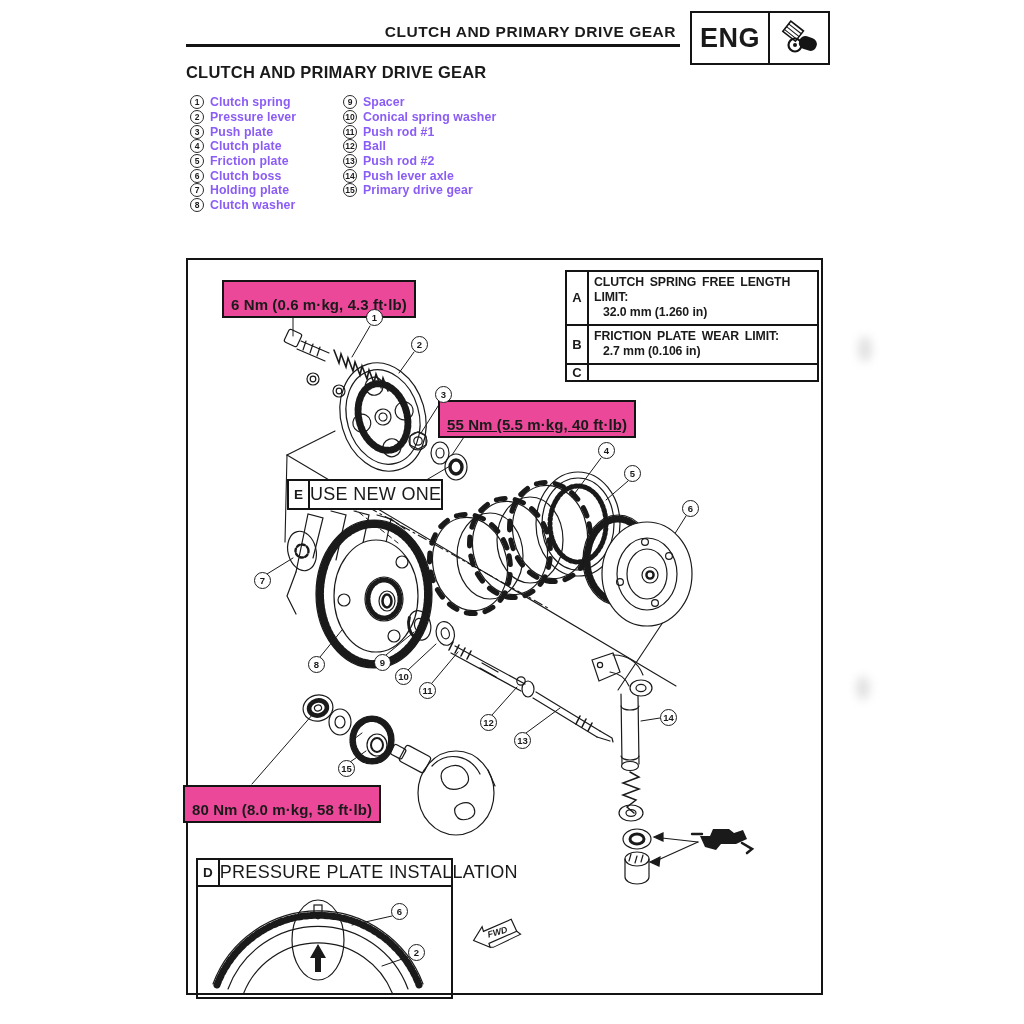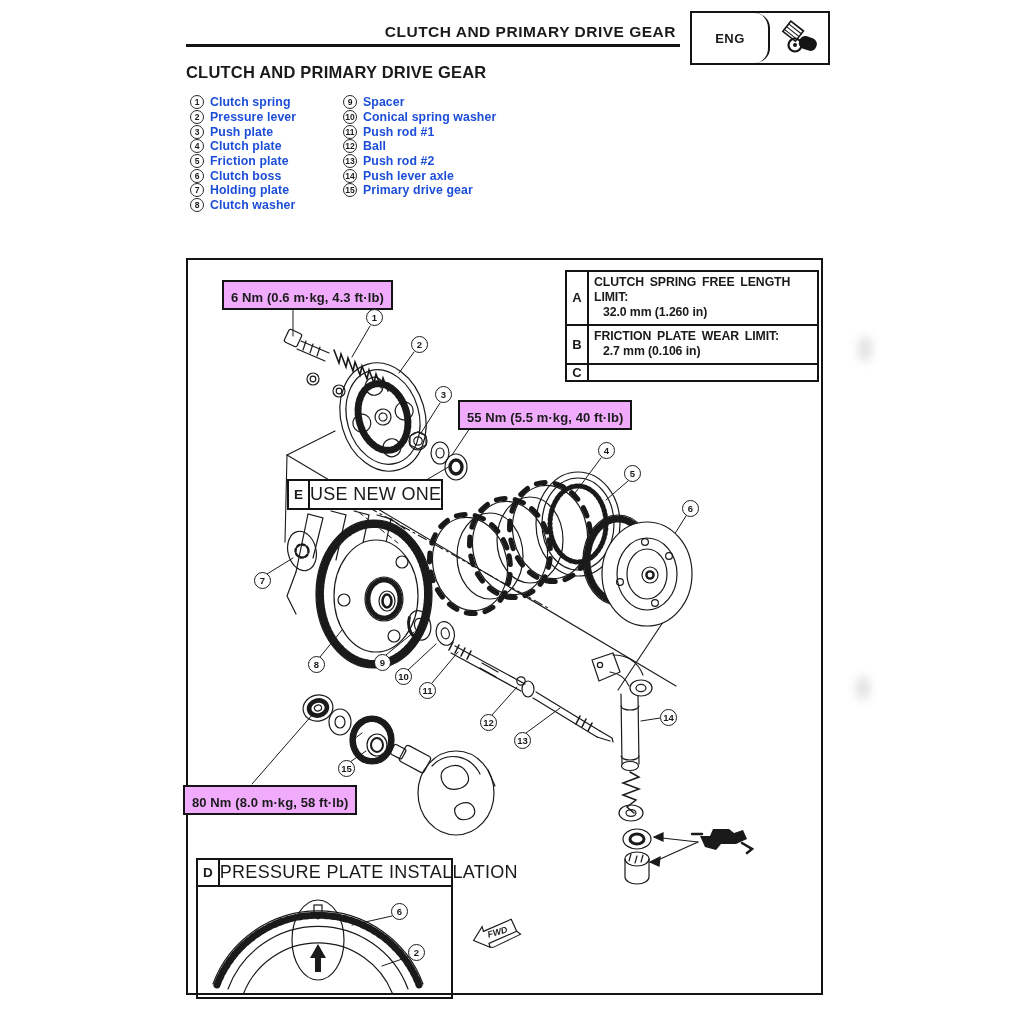--- a/index.html
+++ b/index.html
@@ -4,34 +4,34 @@
 <style>
   html,body{margin:0;padding:0;background:#e8e8e8;}
   .page{position:relative;width:1024px;height:1024px;background:#ffffff;
         font-family:"Liberation Sans",sans-serif;color:#1a1a1a;overflow:hidden;margin:0 auto;}
   .abs{position:absolute;}
   
   .hdr-title{top:23px;right:348px;font-size:15.5px;font-weight:bold;letter-spacing:.5px;white-space:nowrap;z-index:2;}
   .hdr-rule{left:186px;top:44px;width:494px;height:3px;background:#141414;z-index:2;}
   .eng-box{left:690px;top:11px;width:136px;height:50px;border:2.5px solid #141414;display:flex;z-index:2;background:#fff;}
   .eng-cell{width:76px;display:flex;align-items:center;justify-content:center;
-            font-size:13px;font-weight:bold;border-right:2.5px solid #141414;letter-spacing:.5px;border-radius:15px;}
+            font-size:27px;font-weight:bold;border-right:2.5px solid #141414;letter-spacing:.5px;}
   .eng-icon-cell{flex:1;display:flex;align-items:center;justify-content:center;}
   .sec-title{left:186px;top:63px;font-size:16.5px;font-weight:bold;letter-spacing:.2px;z-index:2;}
   
   .plist{list-style:none;margin:0;padding:0;z-index:2;}
   .plist li{height:14.7px;display:flex;align-items:center;gap:6px;}
   .pnum{flex:none;width:12px;height:12px;border:1.2px solid #2a2a2a;border-radius:50%;
         display:flex;align-items:center;justify-content:center;font-size:8.5px;font-weight:bold;}
-  .plabel{font-size:12.3px;font-weight:600;letter-spacing:.1px;white-space:nowrap;color:#1d4ed8;}
+  .plabel{font-size:12.3px;font-weight:600;letter-spacing:.1px;white-space:nowrap;color:#8b5cf6;}
   
   .frame{left:186px;top:258px;width:633px;height:733px;border:2.5px solid #141414;z-index:1;}
   svg.art{left:0;top:0;z-index:1;}
   
-  .tq{border:2.5px solid #141414;background:#f0abfc;padding:8px 7px 3px;font-size:13px;font-weight:bold;
+  .tq{border:2.5px solid #141414;background:#ec4899;padding:14px 7px 3px;font-size:15px;font-weight:bold;
       white-space:nowrap;z-index:2;letter-spacing:.1px;}
   
   .keybox{border:2.5px solid #141414;background:#fff;display:flex;align-items:stretch;z-index:2;}
   .keybox .k{display:flex;align-items:center;justify-content:center;border-right:2px solid #141414;
              font-size:13.5px;font-weight:bold;padding:0 5px;}
   .keybox .lbl{display:flex;align-items:center;padding:0 0;font-size:18px;font-weight:normal;letter-spacing:.3px;white-space:nowrap;}
   .dbox{left:196px;top:858px;width:253px;height:137px;border:2.5px solid #141414;z-index:2;background:transparent;}
   .dbox .dhdr{height:25px;border-bottom:2.5px solid #141414;display:flex;background:#fff;}
   
   .spec{left:565px;top:270px;width:250px;border:2.5px solid #141414;background:#fff;z-index:2;}
@@ -358,21 +358,21 @@
       </li>
       <li>
         <span class="pnum">15</span>
         <span class="plabel">Primary drive gear</span>
       </li>
     </ul>
 
   <div class="abs frame"></div>
 
   <div class="abs tq" style="left:222px;top:280px;">6 Nm (0.6 m·kg, 4.3 ft·lb)</div>
-  <div class="abs tq" style="left:458px;top:400px;">55 Nm (5.5 m·kg, 40 ft·lb)</div>
+  <div class="abs tq" style="left:438px;top:400px;text-decoration:underline;">55 Nm (5.5 m·kg, 40 ft·lb)</div>
   <div class="abs tq" style="left:183px;top:785px;">80 Nm (8.0 m·kg, 58 ft·lb)</div>
 
   <div class="abs keybox" style="left:287px;top:479px;height:27px;">
     <div class="k">E</div>
     <div class="lbl">USE NEW ONE</div>
   </div>
 
   <div class="abs dbox">
     <div class="dhdr keybox" style="border:none;border-bottom:2.5px solid #141414;">
       <div class="k">D</div>

